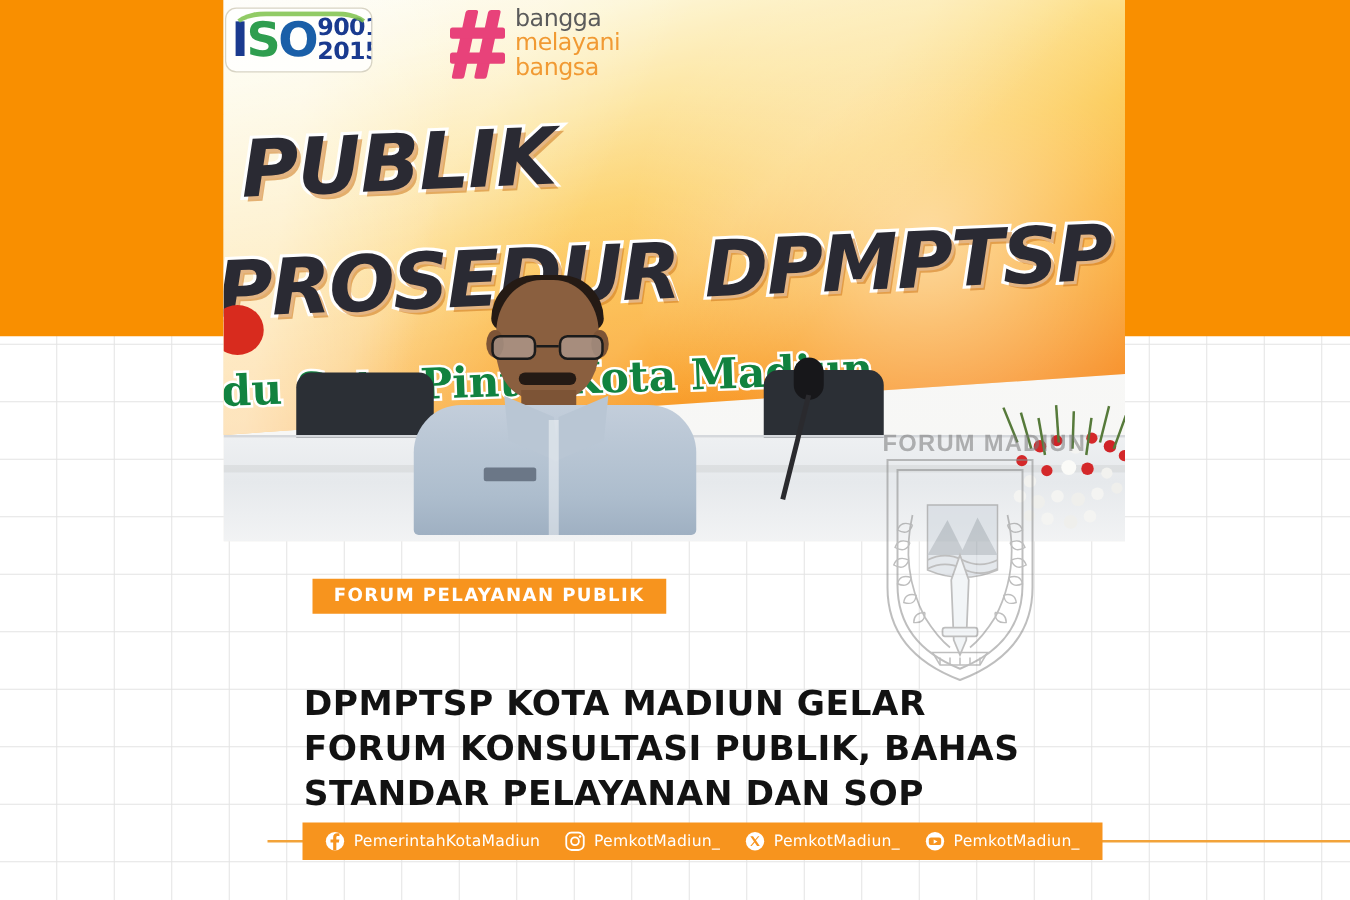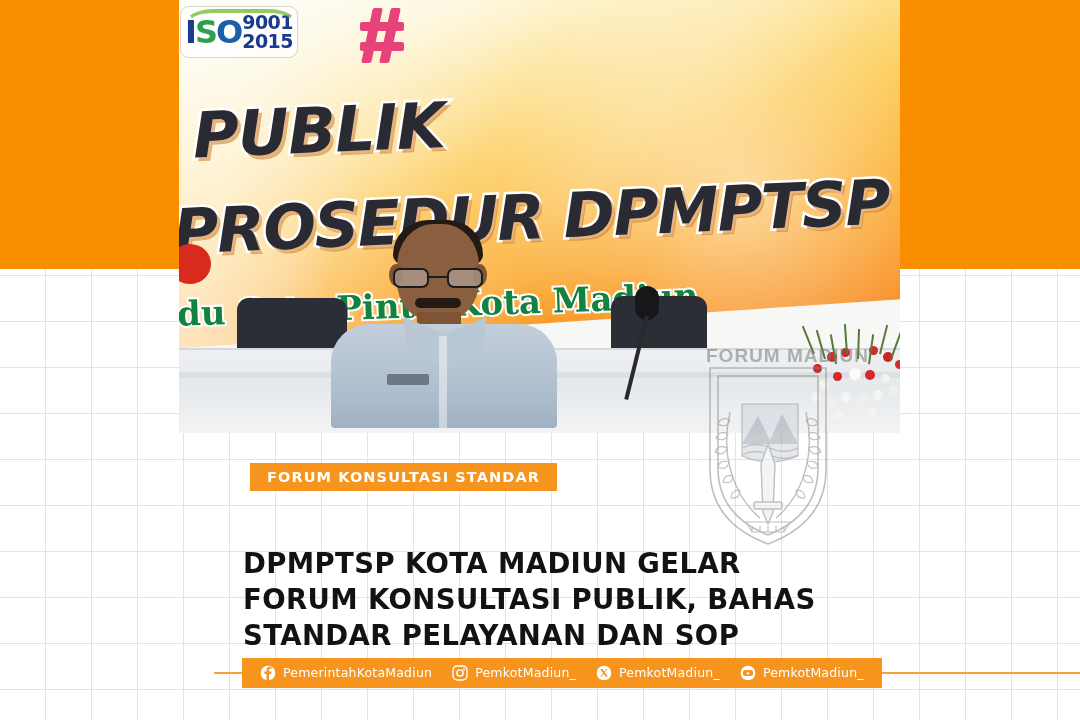--- a/index.html
+++ b/index.html
@@ -73,21 +73,21 @@
   }
 
   
   #iso-badge{
     position:absolute; left:3px; top:6px; width:118px; height:52px;
     background:rgba(255,255,255,.80);
     border:1.5px solid #d8d4c4; border-radius:9px;
     display:flex; align-items:center; padding-left:4px; overflow:hidden;
   }
   #iso-badge .iso-word{
-    font-weight:bold; font-size:32px; letter-spacing:-2px; line-height:1;
+    font-weight:bold; font-size:38px; letter-spacing:-2px; line-height:1;
     font-family:"DejaVu Sans", sans-serif;
   }
   #iso-badge .iso-word span:nth-child(1){ color:#1a3a8f; }
   #iso-badge .iso-word span:nth-child(2){ color:#2f9e4f; }
   #iso-badge .iso-word span:nth-child(3){ color:#1a5fa8; }
   #iso-nums{ margin-left:1px; line-height:1.02; }
   #iso-nums div{
     font-weight:bold; font-size:19px; color:#1a3a8f; letter-spacing:-.5px;
     font-family:"DejaVu Sans", sans-serif;
   }
@@ -298,20 +298,25 @@
         <div>2015</div>
       </div>
     </div>
 
     <div id="bmb">
       <div id="bmb-mark">
         <i></i>
           <i></i>
           <i></i>
           <i></i>
+      </div>
+      <div id="bmb-text">
+        <div>bangga</div>
+        <div>melayani</div>
+        <div>bangsa</div>
       </div>
     </div>
 
     <div class="ban-line" id="ban-l1">SI PUBLIK</div>
     <div class="ban-line" id="ban-l2">IL PROSEDUR DPMPTSP TAHUN 2025</div>
 
     <div id="ban-dot"></div>
     <div id="ban-green">adu Satu Pintu Kota Madiun</div>
   </div>
 
@@ -416,21 +421,21 @@
       <path d="M127 110 q9 -3 11 5 q-9 4 -11 -5"></path>
     <path d="M123 124 q9 -2 10 6 q-9 3 -10 -6"></path>
       <path d="M116 138 q9 0 9 8 q-9 1 -9 -8"></path>
   </g>
   <g fill="none" stroke="#8a8a8a" stroke-width="1.2">
     <path d="M66 170 H110 L104 180 H72 Z"></path>
     <path d="M72 174 v6 M80 174 v6 M88 174 v6 M96 174 v6 M104 174 v6"></path>
   </g>
 </svg>
 
-<div id="badge">FORUM KONSULTASI STANDAR</div>
+<div id="badge">FORUM PELAYANAN PUBLIK</div>
 
 <h1 id="headline">DPMPTSP KOTA MADIUN GELAR FORUM KONSULTASI PUBLIK, BAHAS STANDAR PELAYANAN DAN SOP PERIZINAN</h1>
 
 <div id="social-line-left"></div>
 <div id="social-line-right"></div>
 
 <div id="social-bar">
 
   <div class="social-item">
     <svg class="si-icon" viewBox="0 0 24 24">

